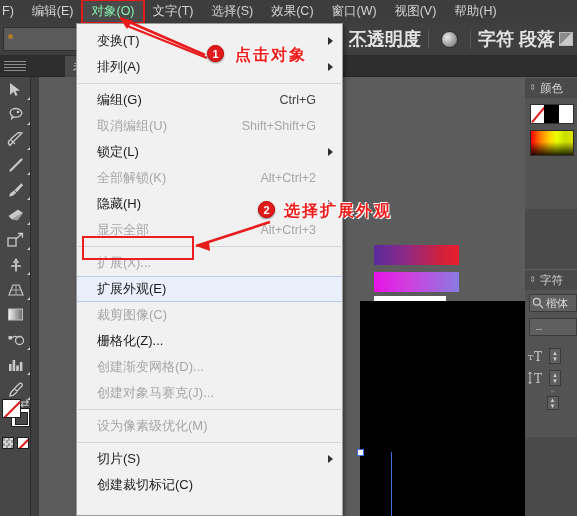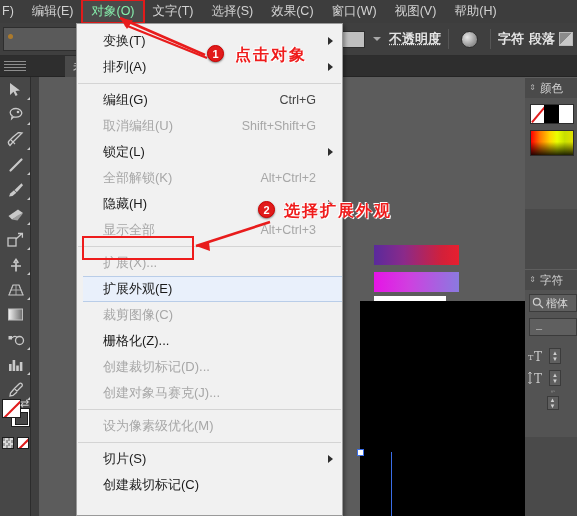--- a/index.html
+++ b/index.html
@@ -40,21 +40,21 @@
     width:5px;height:5px;border-radius:50%;background:#c8861e; opacity:.75;}
   .ctrl-spacer{ flex:1; }
   #swatchbox{
     width:46px; height:17px; background:#bfbfbf; border:1px solid #2e2e2e;
     margin-left:6px;
   }
   .caret-down{
     width:0;height:0;border-left:4px solid transparent;border-right:4px solid transparent;
     border-top:4px solid #a8a8a8; margin:0 8px;
   }
-  .ctrl-label{ color:#e3e3e3; font-size:13px; font-weight:bold; white-space:nowrap;
+  .ctrl-label{ color:#e3e3e3; font-size:18px; font-weight:bold; white-space:nowrap;
     text-decoration:underline; text-decoration-style:dotted; }
   .ctrl-label.plain{ text-decoration:none; }
   .ctrl-sep{ width:1px;height:20px;background:#565656;margin:0 7px; }
   .ctrl-icon-circle{
     width:17px;height:17px;border-radius:50%;
     background:radial-gradient(circle at 35% 35%,#e8e8e8,#9a9a9a 60%,#6f6f6f);
     border:1px solid #2e2e2e; margin:0 5px;
   }
   .ctrl-icon-sq{
     width:14px;height:14px;border:1px solid #b9b9b9;margin:0 4px;
@@ -170,21 +170,21 @@
 
   
   #menu{
     position:absolute; left:76px; top:23px; width:267px; height:493px;
     background:#f1f1f1; border:1px solid #9a9a9a;
     box-shadow:2px 2px 4px rgba(0,0,0,.35);
     padding-top:4px;
   }
   .mi{
     position:relative; height:26px; display:flex; align-items:center;
-    padding-left:20px; font-size:13px; color:#1b1b1b; white-space:nowrap;margin-left:6px;
+    padding-left:20px; font-size:13px; color:#1b1b1b; white-space:nowrap;
   }
   .mi.disabled{ color:#a7a7a7; }
   .mi .short{ position:absolute; right:26px; color:#444; font-size:12.5px; }
   .mi.disabled .short{ color:#a7a7a7; }
   .mi .arrow{ position:absolute; right:9px; width:0;height:0;
     border-top:4px solid transparent; border-bottom:4px solid transparent;
     border-left:5px solid #2e2e2e; }
   .mi.sel{ background:#e9f0fb; border-top:1px solid #b9cde8; border-bottom:1px solid #b9cde8; }
   .msep{ height:1px; background:#d4d4d4; margin:3px 1px; }
 
@@ -469,21 +469,21 @@
     <div class="mi sel">
       <span>扩展外观(E)</span>
     </div>
     <div class="mi disabled">
       <span>裁剪图像(C)</span>
     </div>
     <div class="mi">
       <span>栅格化(Z)...</span>
     </div>
     <div class="mi disabled">
-      <span>创建裁切标记(D)...</span>
+      <span>创建渐变网格(D)...</span>
     </div>
     <div class="mi disabled">
       <span>创建对象马赛克(J)...</span>
     </div>
     <div class="msep"></div>
     <div class="mi disabled">
       <span>设为像素级优化(M)</span>
     </div>
     <div class="msep"></div>
     <div class="mi">

